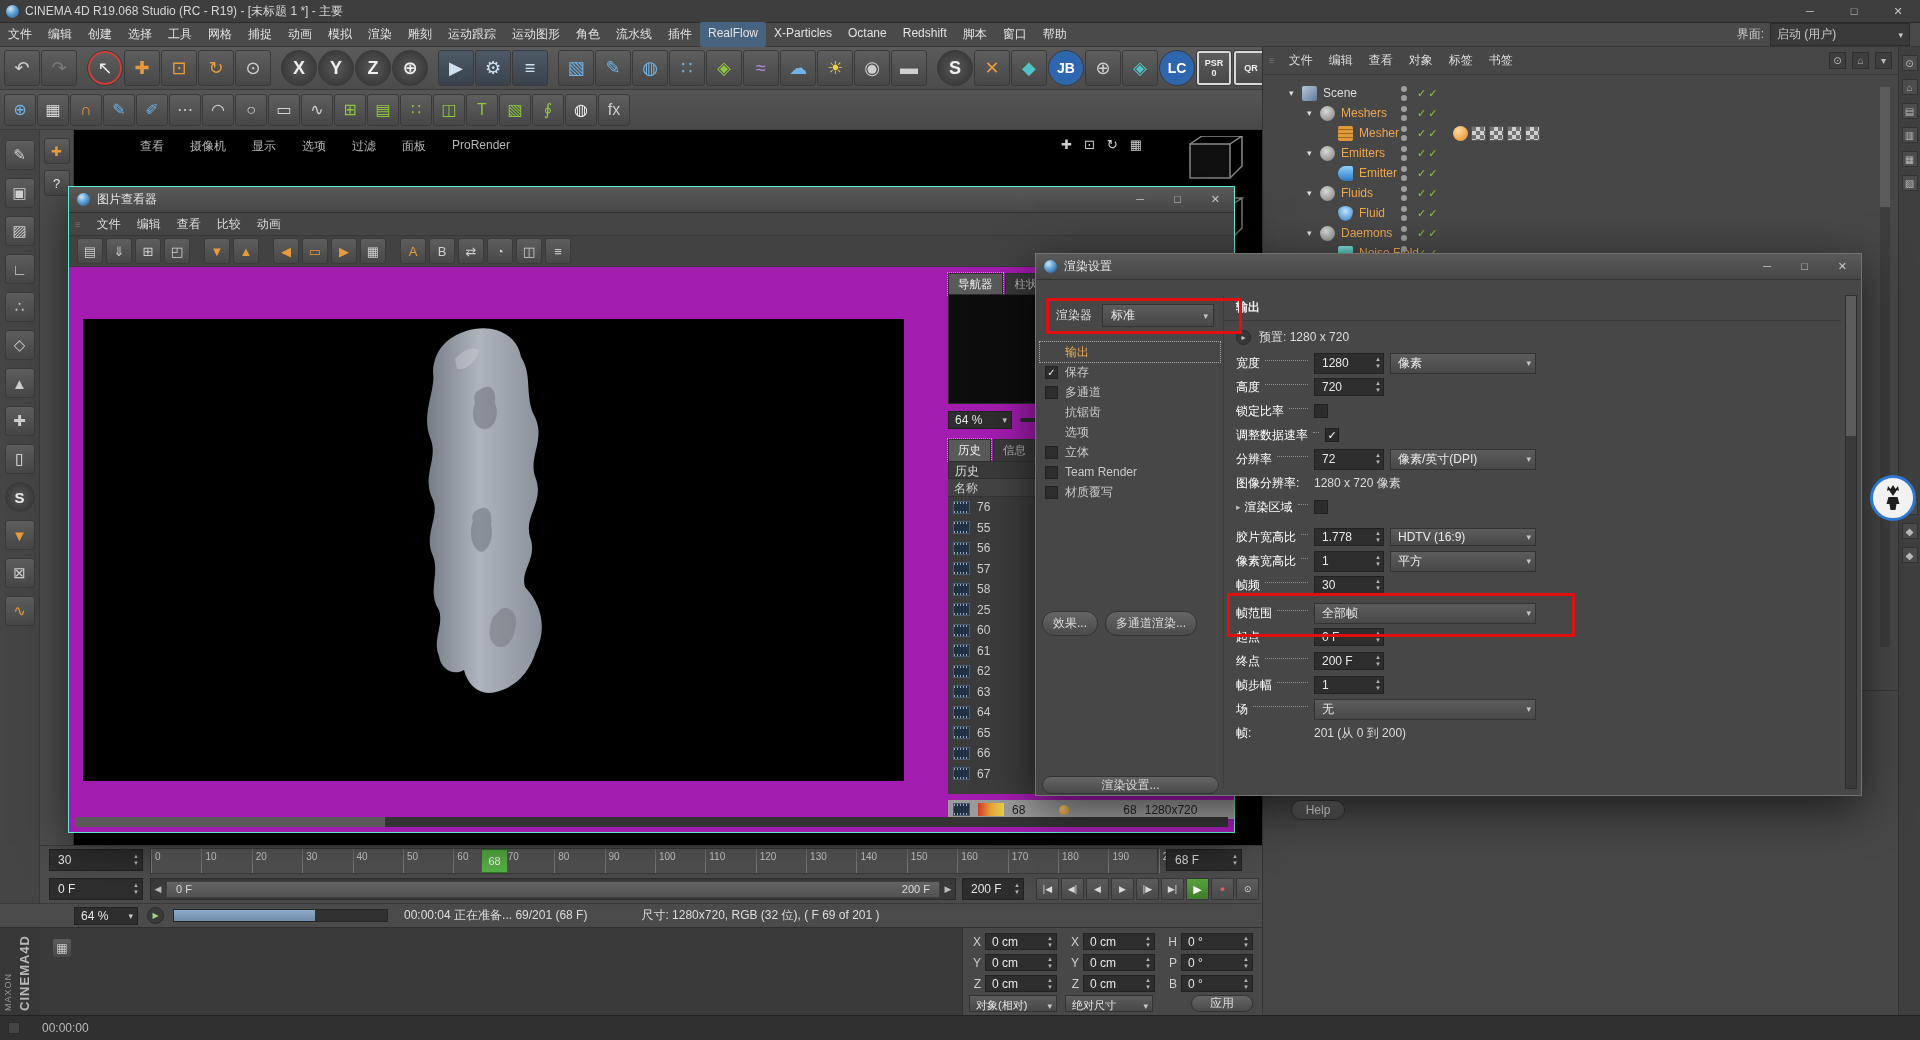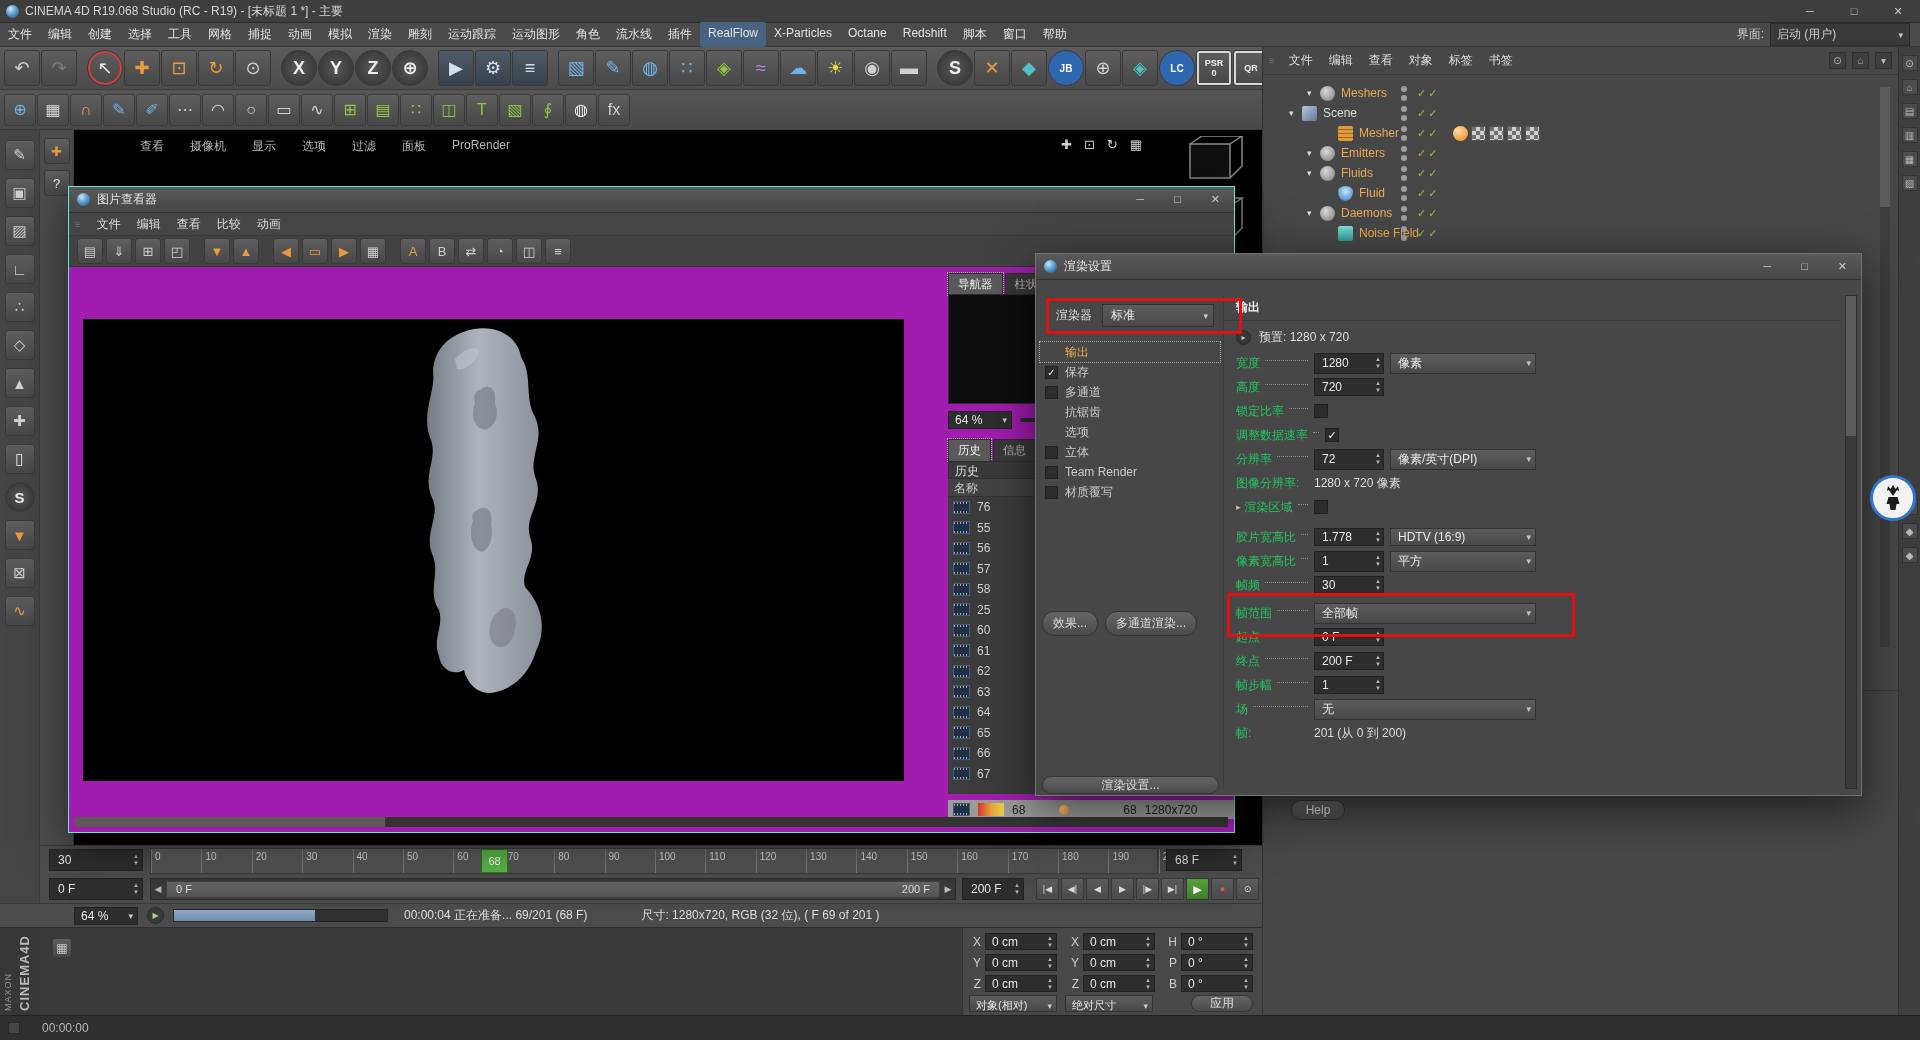--- a/index.html
+++ b/index.html
@@ -45,21 +45,21 @@
   [data-tone="white"]{color:#f0f0f0}
   [data-tone="orange"]{color:#e89a3c}
   [data-tone="blue"]{color:#6fb3e8}
   [data-tone="green"]{color:#8dc63f}
   [data-tone="teal"]{color:#4fc3c7}
   [data-tone="violet"]{color:#b48ae0}
   [data-tone="yellow"]{color:#e8d44a}
   [data-tone="slate"]{background:linear-gradient(#4e5a66,#39424c);color:#cfe0ee}
   [data-tone="circle"]{border-radius:50%;background:radial-gradient(#585858,#303030);color:#eee;font-weight:bold}
   [data-tone="ring-red"]{border-radius:50%;box-shadow:inset 0 0 0 2px #d43c3c;color:#eee}
-  [data-tone="badge-blue"]{border-radius:50%;background:#2f66b0;color:#fff;font-size:10px;font-weight:bold}
+  [data-tone="badge-blue"]{border-radius:50%;background:#2f66b0;color:#fff;font-size:14px;font-weight:bold}
   [data-tone="outline"]{box-shadow:inset 0 0 0 2px #d8d8d8;font-size:9px;line-height:1.15;white-space:pre-line;text-align:center;font-weight:bold;color:#f0f0f0}
 
   
   .leftpal{position:absolute;left:0;top:130px;width:40px;height:773px;background:#454545;border-right:1px solid #3a3a3a;display:flex;flex-direction:column;align-items:center;gap:8px;padding-top:10px}
   .substrip{position:absolute;left:40px;top:130px;width:34px;height:715px;background:#4d4d4d;border-right:1px solid #3a3a3a;display:flex;flex-direction:column;align-items:center;gap:6px;padding-top:8px}
 
   
   .viewport{position:absolute;left:74px;top:130px;width:1188px;height:715px;background:#000}
   .vpmenu{display:flex;gap:26px;padding:8px 0 0 66px;color:#b9b9b9}
   .vpitem{cursor:pointer}
@@ -160,21 +160,21 @@
   .rspresets{position:absolute;left:5px;top:385px;width:178px;height:133px;background:#3a3a3a;border:1px solid #2c2c2c}
   .rspreset-row{display:flex;align-items:center;gap:7px;padding:5px 6px;color:#f2a94f;cursor:pointer}
   .rspreset-ico{width:14px;height:14px;background:linear-gradient(#5a6a7a,#3a4653);border:1px solid #2c3640;flex:none}
   .rsbottom{position:absolute;left:6px;top:522px;width:177px;height:18px;font-size:12px}
   .rsmain{position:absolute;left:187px;top:41px;width:618px;height:494px;border-left:1px solid #3c3c3c}
   .rshead{height:26px;border-bottom:1px solid #3a3a3a;display:flex;align-items:center;padding-left:12px;color:#f2f2f2;font-weight:bold}
   .rspi{position:absolute;left:12px;top:34px;display:flex;align-items:center;gap:8px;color:#ddd}
   .pcirc{width:15px;height:15px;border-radius:50%;background:#383838;border:1px solid #2a2a2a;color:#ccc;font-size:8px;display:flex;align-items:center;justify-content:center}
   .pcirc::after{content:"▸"}
   .rsrow{position:absolute;left:12px;width:300px;height:20px;display:flex;align-items:center}
-  .rslabel{flex:none;color:#22c55e;white-space:nowrap}
+  .rslabel{flex:none;color:#ffffff;white-space:nowrap}
   .leader{flex:1;min-width:6px;border-bottom:1px dotted #8e8e8e;margin:0 6px 5px 5px;height:1px}
   .nldr{flex:1;min-width:6px}
   .rsfield{width:222px;display:flex;gap:6px;flex:none}
   .rsval{width:70px;background:#2e2e2e;border:1px solid #222;display:flex;justify-content:space-between;align-items:center;padding:1px 2px 1px 7px;color:#e9e9e9;cursor:text}
   .rsunit{flex:1;background:linear-gradient(#5c5c5c,#484848);border:1px solid #333;display:flex;justify-content:space-between;align-items:center;padding:1px 4px 1px 7px;color:#e9e9e9;cursor:pointer}
   .rsunit.wide{width:222px}
   .rsstatic{color:#ddd}
   .mini-exp{font-size:9px;color:#bbb;margin-right:4px}
   .mini-exp::before{content:"▸"}
   .rsscroll{position:absolute;right:4px;top:41px;width:12px;height:494px;background:#3a3a3a;border:1px solid #2e2e2e}
@@ -402,33 +402,33 @@
       </span>
     <span class="omicons">
 
     <span class="omico-btn">⊙</span>
         <span class="omico-btn">⌂</span>
         <span class="omico-btn">▾</span>
       </span>
   </div>
   <div class="omtree">
 
+      <div class="omrow" data-depth="0" data-icon="scene" data-tone="white" data-exp="true">
+        <span class="omexp"></span>
+        <span class="omico"></span>
+        <span class="omlabel">Scene</span>
+        <span class="omdots"></span>
+        <span class="omchecks"></span>
+
+      </div>
+
       <div class="omrow" data-depth="1" data-icon="group" data-tone="orange" data-exp="true">
         <span class="omexp"></span>
         <span class="omico"></span>
         <span class="omlabel">Meshers</span>
-        <span class="omdots"></span>
-        <span class="omchecks"></span>
-
-      </div>
-
-      <div class="omrow" data-depth="0" data-icon="scene" data-tone="white" data-exp="true">
-        <span class="omexp"></span>
-        <span class="omico"></span>
-        <span class="omlabel">Scene</span>
         <span class="omdots"></span>
         <span class="omchecks"></span>
 
       </div>
 
       <div class="omrow" data-depth="2" data-icon="mesher" data-tone="orange" data-tags="true">
         <span class="omexp"></span>
         <span class="omico"></span>
         <span class="omlabel">Mesher</span>
         <span class="omdots"></span>
@@ -444,20 +444,28 @@
 
       <div class="omrow" data-depth="1" data-icon="group" data-tone="orange" data-exp="true">
         <span class="omexp"></span>
         <span class="omico"></span>
         <span class="omlabel">Emitters</span>
         <span class="omdots"></span>
         <span class="omchecks"></span>
 
       </div>
 
+      <div class="omrow" data-depth="2" data-icon="emitter" data-tone="orange">
+        <span class="omexp"></span>
+        <span class="omico"></span>
+        <span class="omlabel">Emitter</span>
+        <span class="omdots"></span>
+        <span class="omchecks"></span>
+
+      </div>
 
       <div class="omrow" data-depth="1" data-icon="group" data-tone="orange" data-exp="true">
         <span class="omexp"></span>
         <span class="omico"></span>
         <span class="omlabel">Fluids</span>
         <span class="omdots"></span>
         <span class="omchecks"></span>
 
       </div>
 

